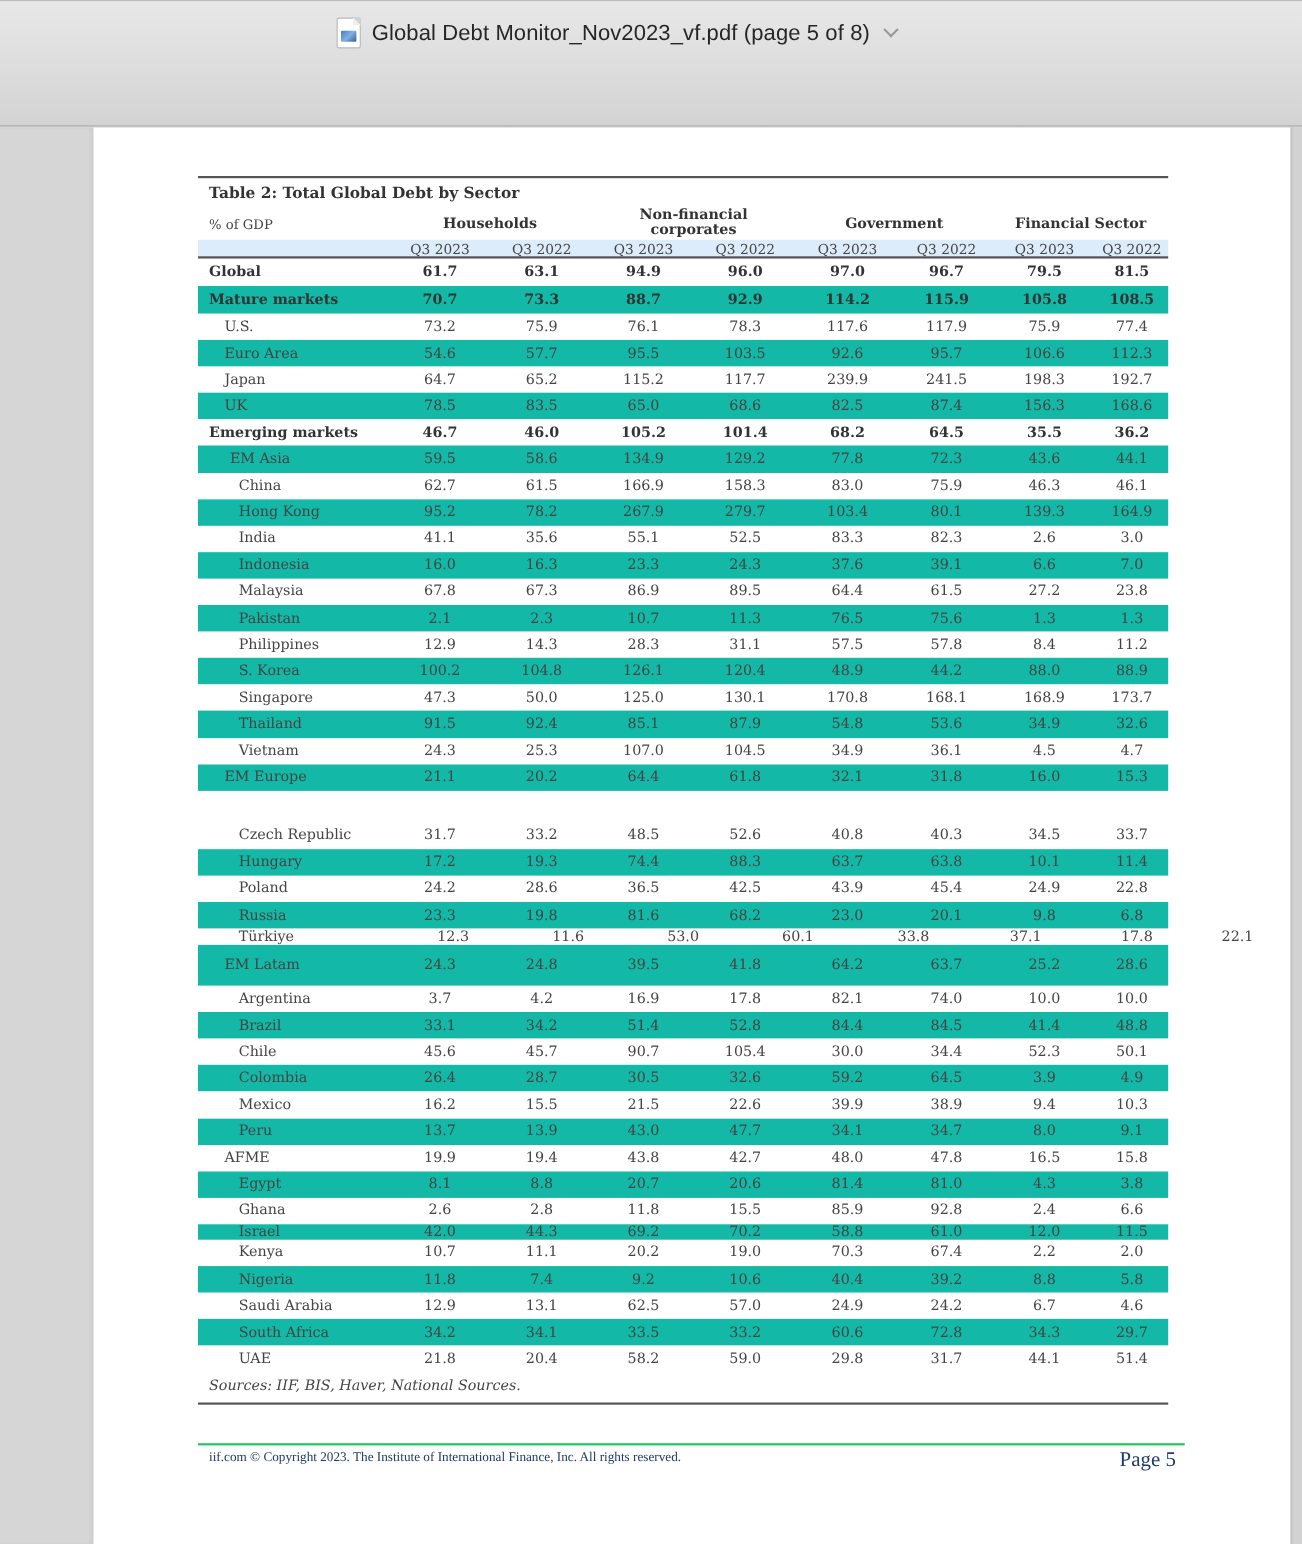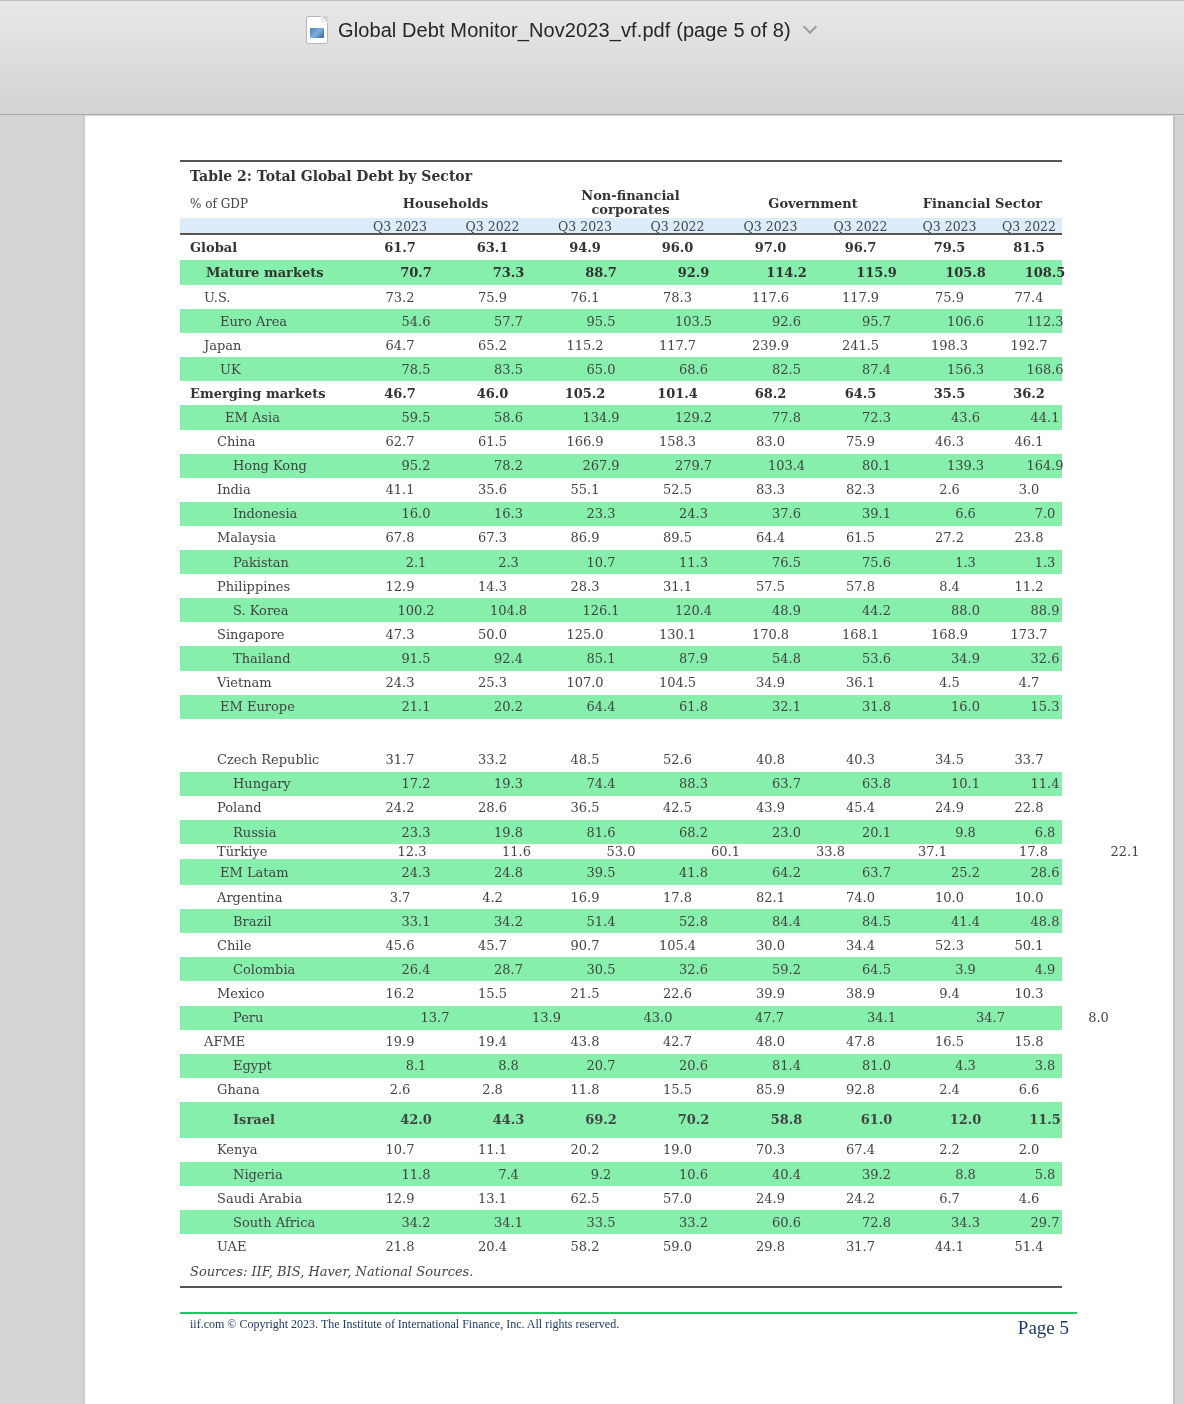--- a/index.html
+++ b/index.html
@@ -62,21 +62,21 @@
     grid-template-columns: 173px 94px 91px 94px 91px 95px 85px 93px 66px;
     border-bottom: 2px solid #555;
   }
   .hdr2 div { text-align: center; line-height: 17px; }
 
   .row {
     display: grid;
     grid-template-columns: 173px 94px 91px 94px 91px 95px 85px 93px 66px;
     font-size: 13px; color: #444; align-items: center;
   }
-  .row.alt { background: #86efac; padding-left: 16px; }
+  .row.alt { background: #14b8a6; }
   .row .lab { padding-left: 10px; white-space: nowrap; }
   .row .lab.l1 { padding-left: 24px; }
   .row .lab.l2 { padding-left: 29px; }
   .row .lab.l3 { padding-left: 37px; }
   .row .v { text-align: center; }
   .row.bold { font-weight: bold; color: #333; }
 
   .sources { font-style: italic; font-size: 13px; color: #444; padding: 6px 0 4px 10px; height: 28px; }
 
   .footer {
@@ -394,21 +394,21 @@
           <div class="lab l3">Türkiye</div>
           <div class="v">12.3</div>
           <div class="v">11.6</div>
           <div class="v">53.0</div>
           <div class="v">60.1</div>
           <div class="v">33.8</div>
           <div class="v">37.1</div>
           <div class="v">17.8</div>
           <div class="v">22.1</div>
         </div>
-        <div class="row alt" style="height: 26px;">
+        <div class="row alt" style="height: 37px;">
           <div class="lab l1">EM Latam</div>
           <div class="v">24.3</div>
           <div class="v">24.8</div>
           <div class="v">39.5</div>
           <div class="v">41.8</div>
           <div class="v">64.2</div>
           <div class="v">63.7</div>
           <div class="v">25.2</div>
           <div class="v">28.6</div>
         </div>
@@ -460,21 +460,21 @@
           <div class="lab l3">Mexico</div>
           <div class="v">16.2</div>
           <div class="v">15.5</div>
           <div class="v">21.5</div>
           <div class="v">22.6</div>
           <div class="v">39.9</div>
           <div class="v">38.9</div>
           <div class="v">9.4</div>
           <div class="v">10.3</div>
         </div>
-        <div class="row alt" style="height: 24.1px; gap: 19px;">
+        <div class="row alt" style="height: 24.1px;">
           <div class="lab l3">Peru</div>
           <div class="v">13.7</div>
           <div class="v">13.9</div>
           <div class="v">43.0</div>
           <div class="v">47.7</div>
           <div class="v">34.1</div>
           <div class="v">34.7</div>
           <div class="v">8.0</div>
           <div class="v">9.1</div>
         </div>
@@ -504,21 +504,21 @@
           <div class="lab l3">Ghana</div>
           <div class="v">2.6</div>
           <div class="v">2.8</div>
           <div class="v">11.8</div>
           <div class="v">15.5</div>
           <div class="v">85.9</div>
           <div class="v">92.8</div>
           <div class="v">2.4</div>
           <div class="v">6.6</div>
         </div>
-        <div class="row alt" style="height: 36px; font-weight: bold;">
+        <div class="row alt" style="height: 14px;">
           <div class="lab l3">Israel</div>
           <div class="v">42.0</div>
           <div class="v">44.3</div>
           <div class="v">69.2</div>
           <div class="v">70.2</div>
           <div class="v">58.8</div>
           <div class="v">61.0</div>
           <div class="v">12.0</div>
           <div class="v">11.5</div>
         </div>

